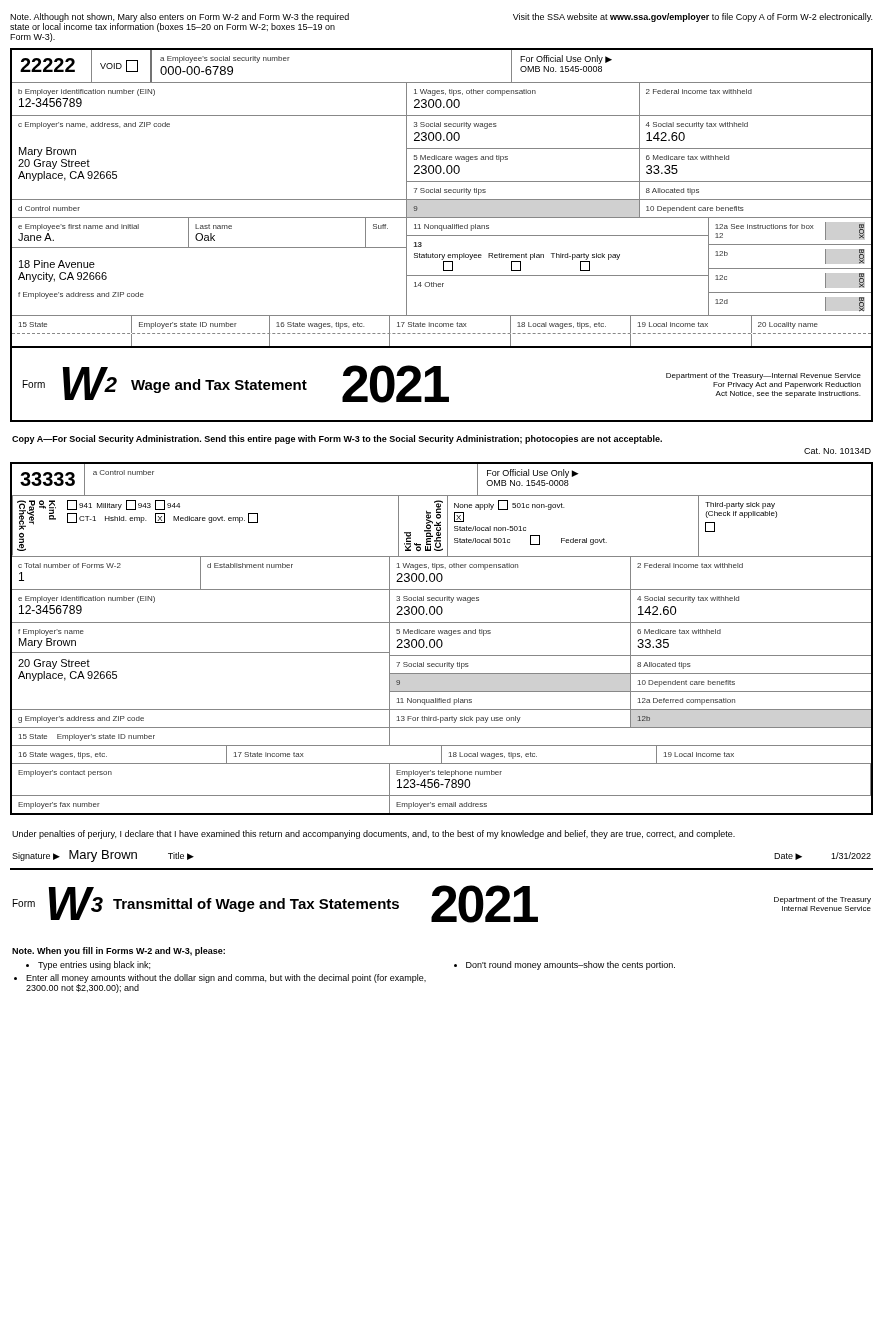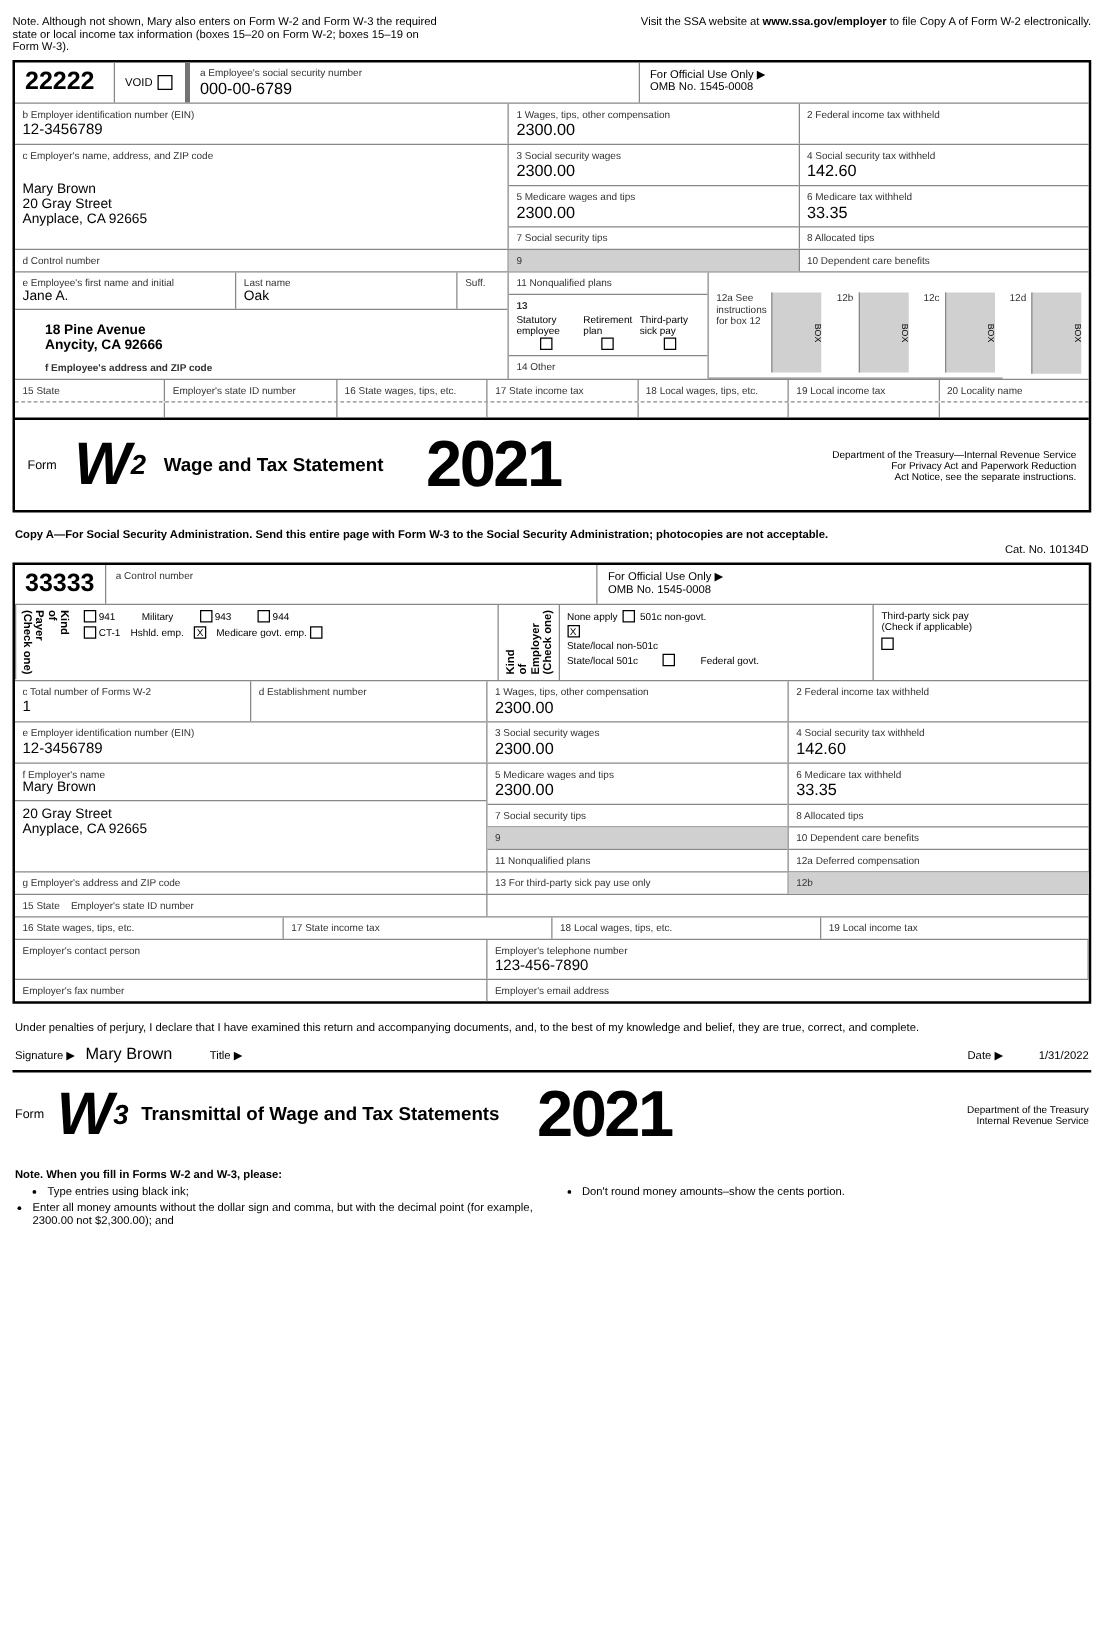--- a/index.html
+++ b/index.html
@@ -32,21 +32,21 @@
       Visit the SSA website at <strong>www.ssa.gov/employer</strong> to file Copy A of Form W-2 electronically.
     </div>
   </div>
 
   <div class="form-w2">
 
     <div style="display:flex; border-bottom:1px solid #888;">
       <div style="border-right:1px solid #888; padding:4px 8px; min-width:80px; text-align:left;">
         <div style="font-size:20px; font-weight:bold;">22222</div>
       </div>
-      <div style="border-right:4px solid #737373; padding:4px 8px; min-width:60px; font-size:9px; display:flex; align-items:center; gap:4px;">
+      <div style="border-right:2px solid #737373; padding:4px 8px; min-width:60px; font-size:9px; display:flex; align-items:center; gap:4px;">
         <span>VOID</span>
         <div style="width:12px;height:12px;border:1px solid #000;display:inline-block;"></div>
       </div>
       <div style="border-right:1px solid #888; padding:4px 8px; flex:1; font-size:9px;">
         <div class="cell-label">a  Employee's social security number</div>
         <div style="font-size:13px;">000-00-6789</div>
       </div>
       <div style="padding:4px 8px; flex:1; font-size:9px;">
         <div>For Official Use Only ▶</div>
         <div>OMB No. 1545-0008</div>
@@ -126,21 +126,21 @@
           </div>
           <div style="border-right:1px solid #888; padding:4px 6px; flex:1; font-size:9px;">
             <div class="cell-label">Last name</div>
             <div style="font-size:11px;">Oak</div>
           </div>
           <div style="padding:4px 6px; width:40px; font-size:9px;">
             <div class="cell-label">Suff.</div>
           </div>
         </div>
 
-        <div style="padding:4px 24px; font-size:9px;font-weight:bold;">
+        <div style="padding:4px 6px; font-size:9px;">
           <div style="font-size:11px; white-space:pre-line; padding-top:6px;">18 Pine Avenue
 Anycity, CA 92666</div>
           <div class="cell-label" style="margin-top:8px;">f  Employee's address and ZIP code</div>
         </div>
       </div>
 
       <div style="flex:1; display:flex;">
 
         <div style="border-right:1px solid #888; flex:1; display:flex; flex-direction:column;">
           <div style="border-bottom:1px solid #888; padding:4px 6px; font-size:9px;">
@@ -161,21 +161,21 @@
                 <span>Third-party sick pay</span>
                 <div class="cb"></div>
               </div>
             </div>
           </div>
           <div style="padding:4px 6px; font-size:9px; flex:1;">
             <div class="cell-label">14  Other</div>
           </div>
         </div>
 
-        <div style="flex:0 0 35%; display:flex; flex-direction:row;margin-top:12px;">
+        <div style="flex:0 0 35%; display:flex; flex-direction:column;">
           <div style="border-bottom:1px solid #888; padding:4px 6px; font-size:9px; display:flex; gap:4px;">
             <div style="flex:1;">
               <div class="cell-label">12a  See instructions for box 12</div>
             </div>
             <div style="width:40px; border-left:1px solid #888; background:#d0d0d0; writing-mode:vertical-rl; font-size:7px; text-align:center;">BOX</div>
           </div>
           <div style="border-bottom:1px solid #888; padding:4px 6px; font-size:9px; display:flex; gap:4px;">
             <div style="flex:1;">
                 <div class="cell-label">12b</div>
               </div>
@@ -265,21 +265,21 @@
       </div>
     </div>
 
     <div style="display:flex; border-bottom:1px solid #888;">
 
       <div style="border-right:1px solid #888; flex:0 0 45%; display:flex;">
         <div style="border-right:1px solid #888; padding:4px; font-size:8px; writing-mode:vertical-rl; transform:rotate(180deg); display:flex; align-items:center; justify-content:center; white-space:pre;">
           <span style="writing-mode:vertical-rl; transform:rotate(180deg); font-weight:bold; font-size:9px;">Kind<br>of<br>Payer<br>(Check one)</span>
         </div>
         <div style="padding:4px 6px; font-size:8px; flex:1;">
-          <div style="display:flex; gap:21px; flex-wrap:wrap; margin-bottom:3px;">
+          <div style="display:flex; gap:4px; flex-wrap:wrap; margin-bottom:3px;">
             <div style="display:flex; align-items:center; gap:2px;">
               <div class="cb"></div>
               <span>941</span>
             </div>
             <div style="display:flex; align-items:center; gap:2px;">
               <span>Military</span>
             </div>
             <div style="display:flex; align-items:center; gap:2px;">
               <div class="cb"></div>
               <span>943</span>

